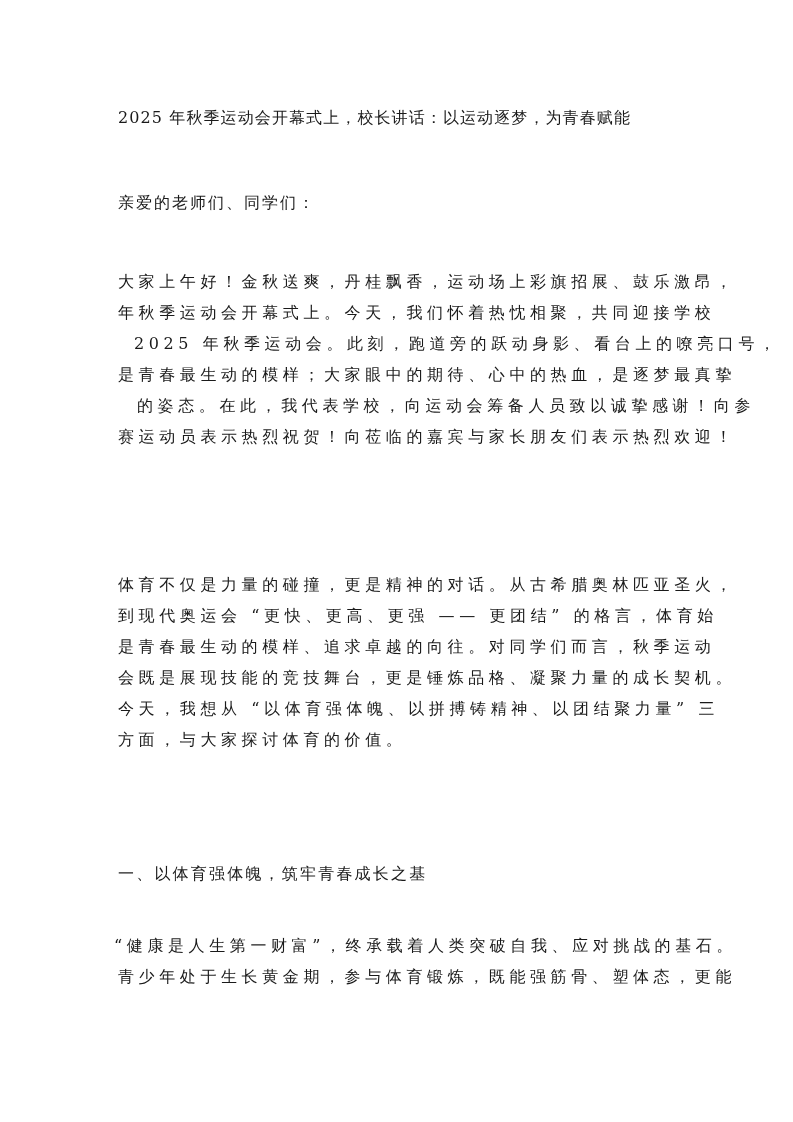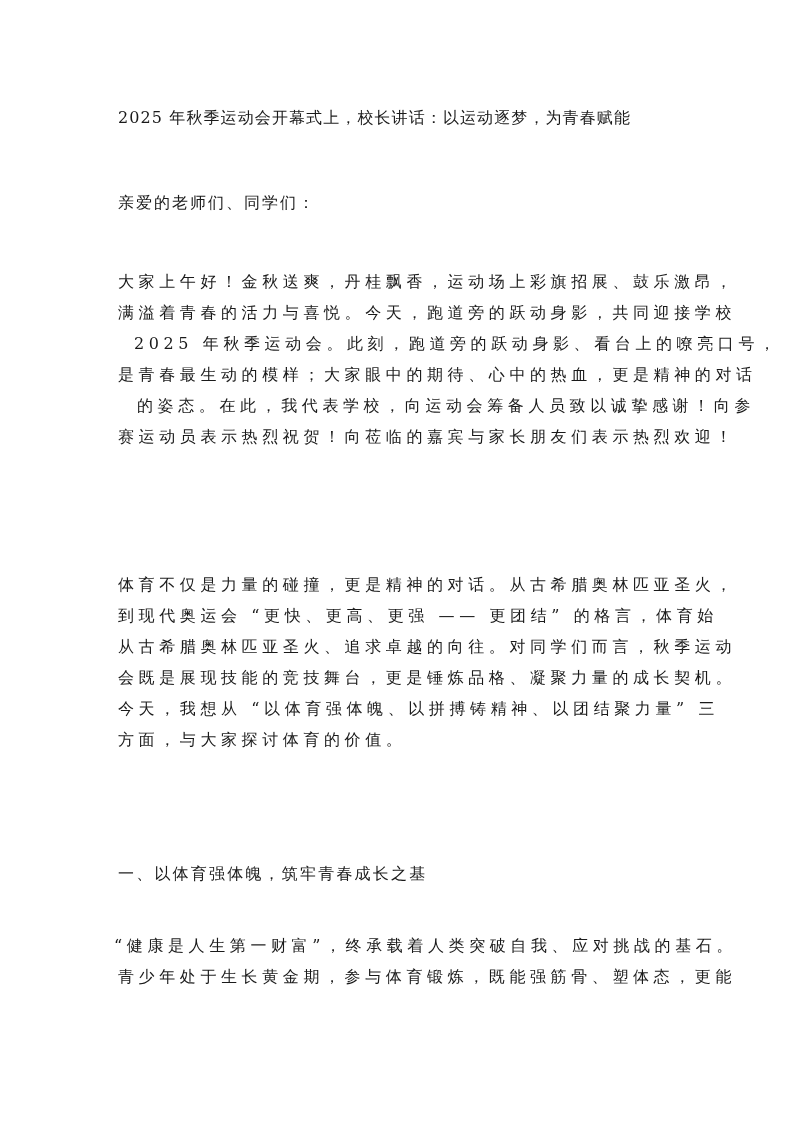--- a/index.html
+++ b/index.html
@@ -38,31 +38,31 @@
 <body>
 
 <div class="page">
 
   <div class="line title-line" style="top:108px;">2025 年秋季运动会开幕式上，校长讲话：以运动逐梦，为青春赋能</div>
 
   <div class="line salutation-line" style="top:193px;">亲爱的老师们、同学们：</div>
 
   <div>
     <div class="line" style="top:272px;text-align:center;">大家上午好！金秋送爽，丹桂飘香，运动场上彩旗招展、鼓乐激昂，</div>
-    <div class="line" style="top:303px;">满溢着青春的活力与喜悦。今天，跑道旁的跃动身影，共同迎接学校</div>
+    <div class="line" style="top:303px;">年秋季运动会开幕式上。今天，我们怀着热忱相聚，共同迎接学校</div>
     <div class="line" style="top:334px;margin-left:16px;">2025  年秋季运动会。此刻，跑道旁的跃动身影、看台上的嘹亮口号，</div>
-    <div class="line" style="top:365px;">是青春最生动的模样；大家眼中的期待、心中的热血，更是精神的对话</div>
+    <div class="line" style="top:365px;">是青春最生动的模样；大家眼中的期待、心中的热血，是逐梦最真挚</div>
     <div class="line" style="top:396px;margin-left:19px;">的姿态。在此，我代表学校，向运动会筹备人员致以诚挚感谢！向参</div>
     <div class="line" style="top:427px;">赛运动员表示热烈祝贺！向莅临的嘉宾与家长朋友们表示热烈欢迎！</div>
   </div>
 
   <div>
     <div class="line" style="top:575px;">体育不仅是力量的碰撞，更是精神的对话。从古希腊奥林匹亚圣火，</div>
     <div class="line" style="top:606px;">到现代奥运会 “更快、更高、更强 —— 更团结” 的格言，体育始</div>
-    <div class="line" style="top:637px;">从古希腊奥林匹亚圣火、追求卓越的向往。对同学们而言，秋季运动</div>
+    <div class="line" style="top:637px;">是青春最生动的模样、追求卓越的向往。对同学们而言，秋季运动</div>
     <div class="line" style="top:668px;">会既是展现技能的竞技舞台，更是锤炼品格、凝聚力量的成长契机。</div>
     <div class="line" style="top:699px;">今天，我想从 “以体育强体魄、以拼搏铸精神、以团结聚力量” 三</div>
     <div class="line" style="top:730px;">方面，与大家探讨体育的价值。</div>
   </div>
 
   <div class="line heading-line" style="top:858px;">一、以体育强体魄，筑牢青春成长之基</div>
 
   <div>
     <div class="line" style="top:936px; left:-4px;">“健康是人生第一财富”，终承载着人类突破自我、应对挑战的基石。</div>
     <div class="line" style="top:967px;">青少年处于生长黄金期，参与体育锻炼，既能强筋骨、塑体态，更能</div>

